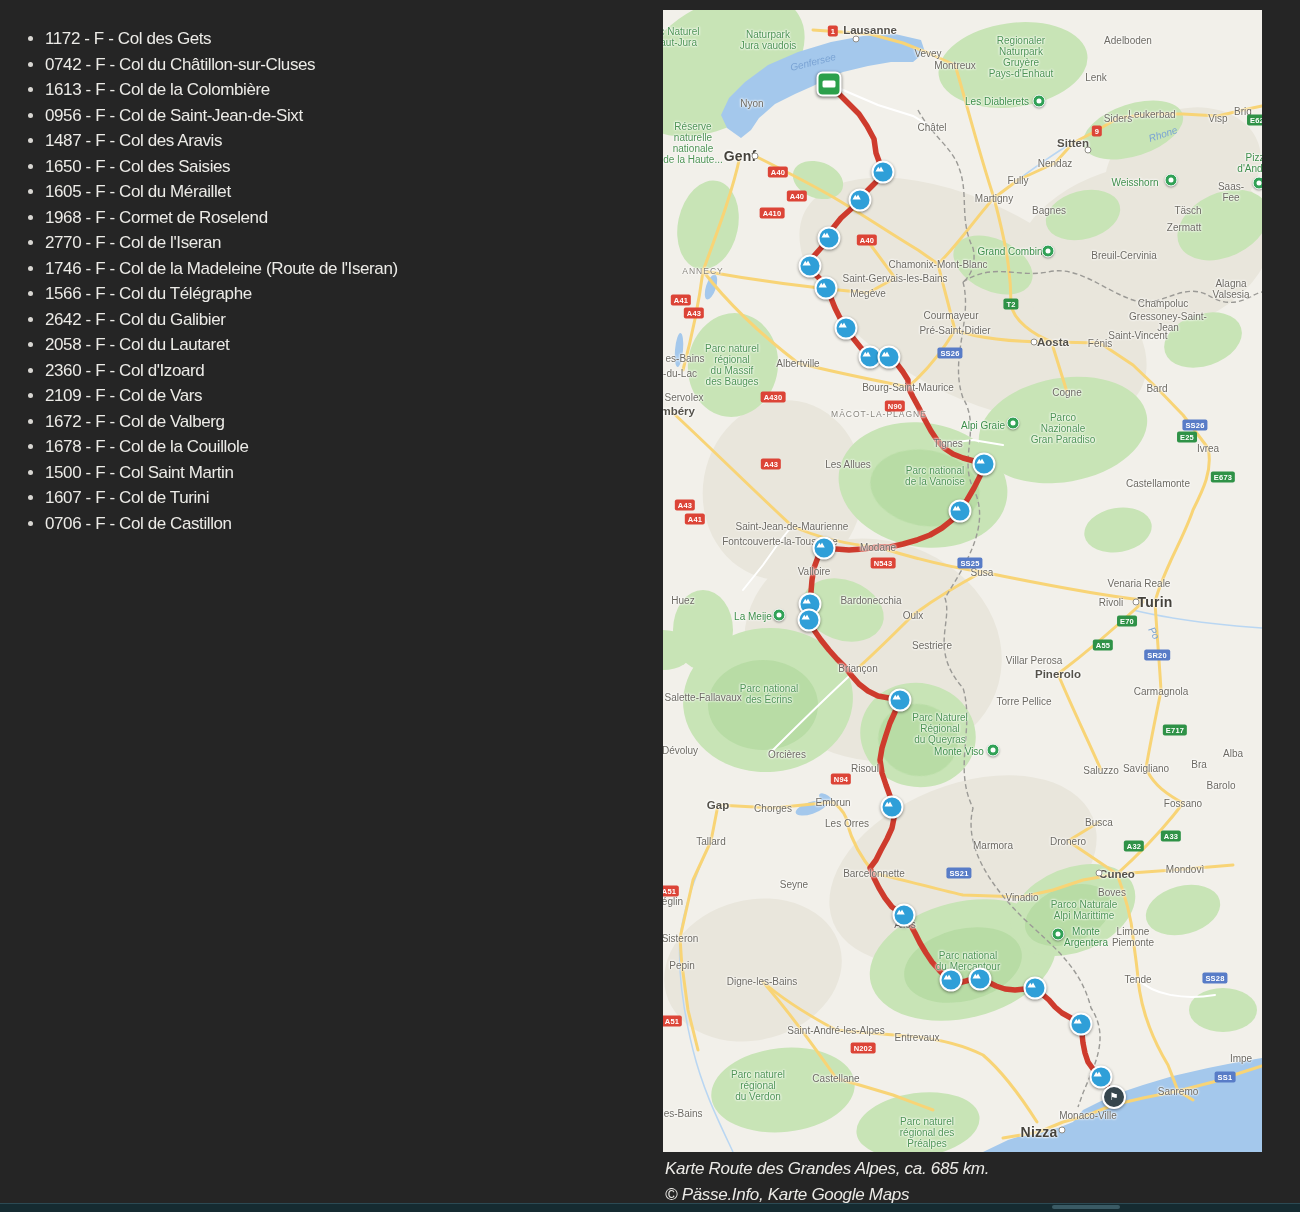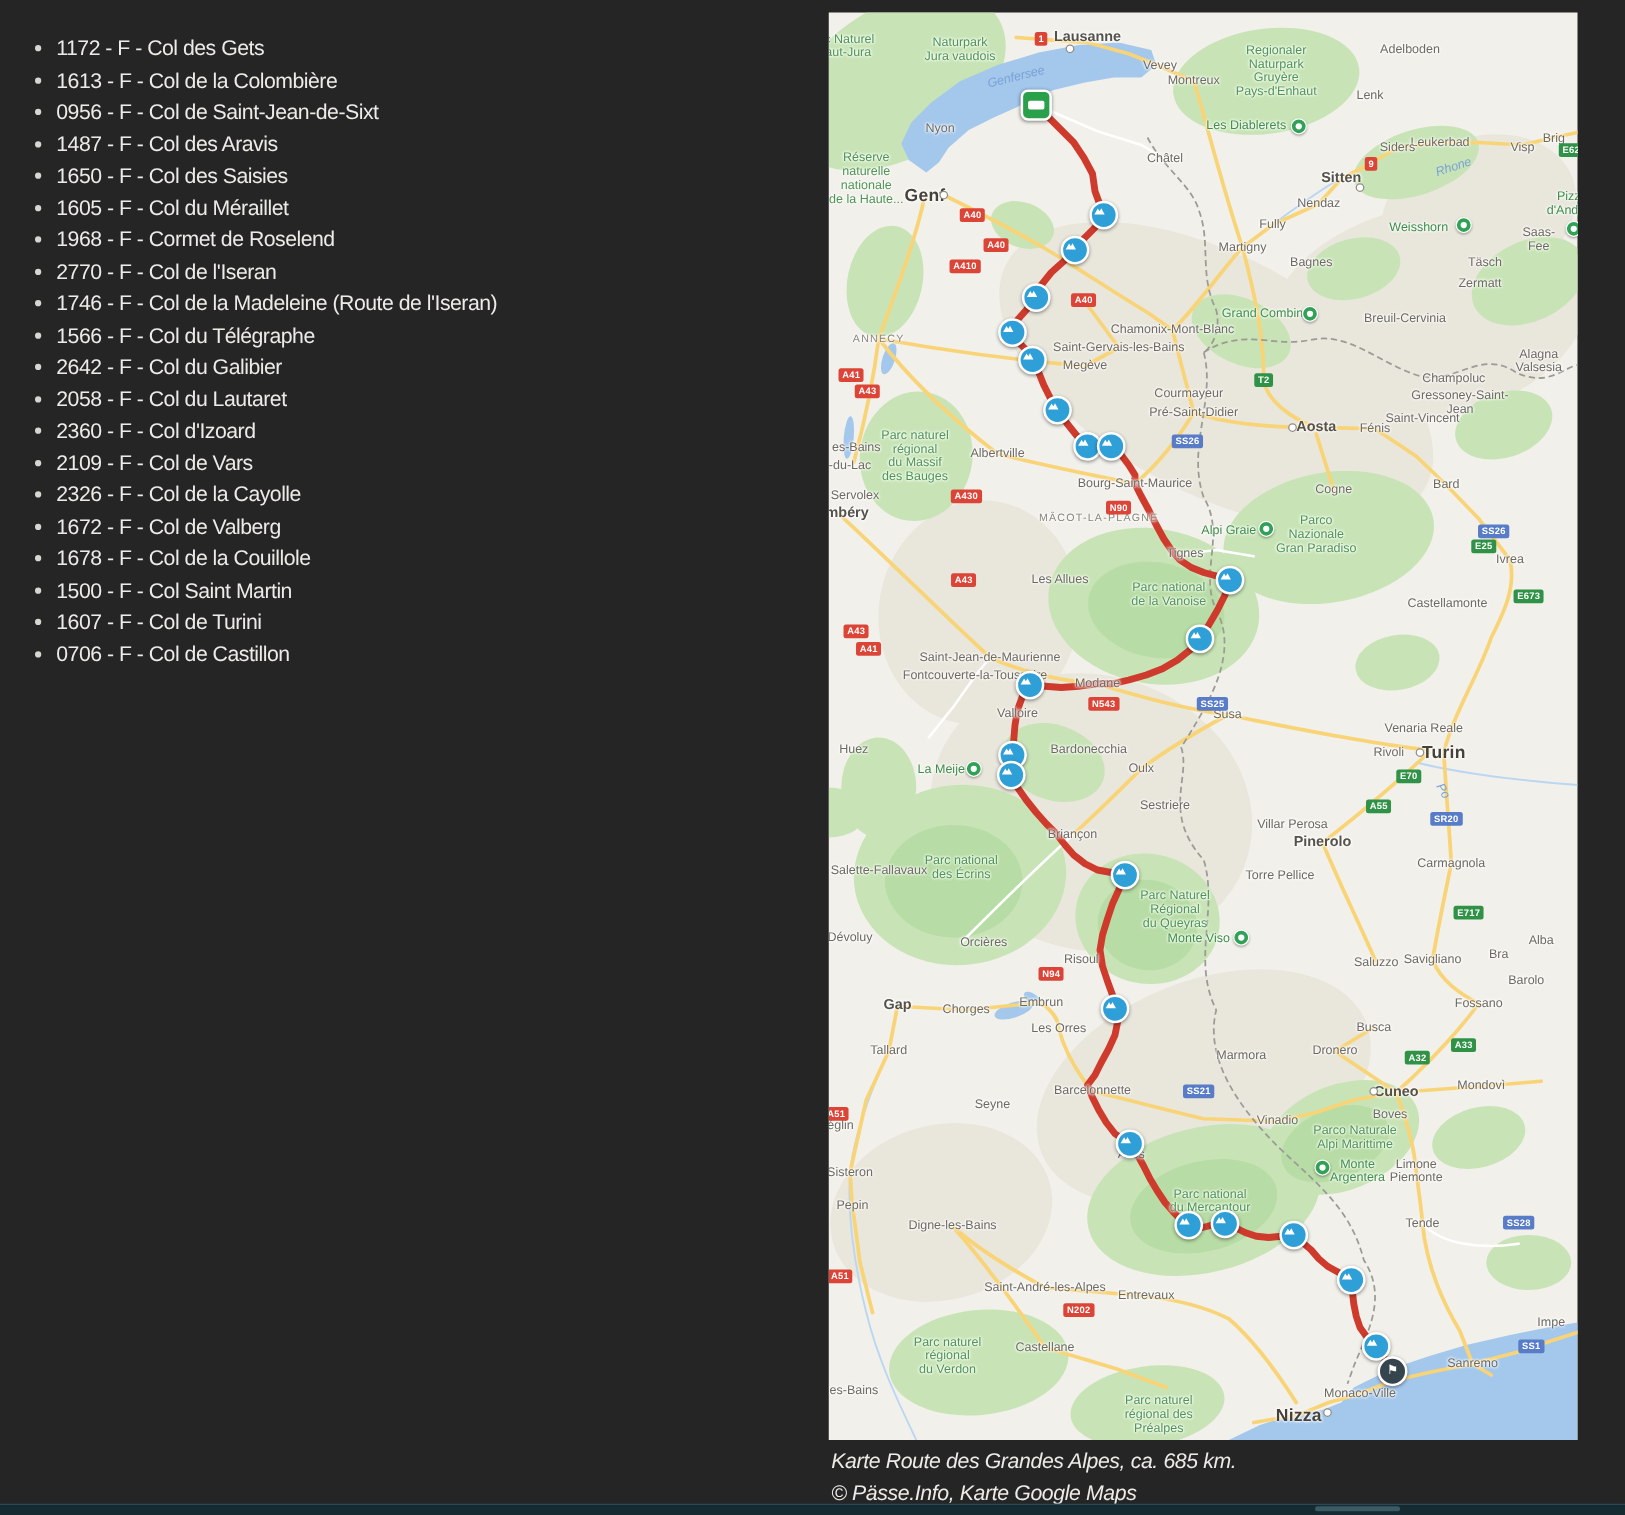--- a/index.html
+++ b/index.html
@@ -53,34 +53,34 @@
   #bottombar{position:absolute;left:0;top:1203px;width:1300px;height:9px;background:#152b31;
        border-top:1px solid #2c4a54;}
   #bottombar .thumb{position:absolute;left:1052px;top:1px;width:68px;height:4px;
        border-radius:2px;background:#3a5a64;}
 </style>
 </head>
 <body>
 
 <ul id="pass-list">
     <li>1172 - F - Col des Gets</li>
+    <li>0742 - F - Col du Châtillon-sur-Cluses</li>
     <li>1613 - F - Col de la Colombière</li>
     <li>0956 - F - Col de Saint-Jean-de-Sixt</li>
     <li>1487 - F - Col des Aravis</li>
     <li>1650 - F - Col des Saisies</li>
     <li>1605 - F - Col du Méraillet</li>
     <li>1968 - F - Cormet de Roselend</li>
     <li>2770 - F - Col de l'Iseran</li>
     <li>1746 - F - Col de la Madeleine (Route de l'Iseran)</li>
     <li>1566 - F - Col du Télégraphe</li>
     <li>2642 - F - Col du Galibier</li>
     <li>2058 - F - Col du Lautaret</li>
     <li>2360 - F - Col d'Izoard</li>
     <li>2109 - F - Col de Vars</li>
-    <li>2326 - F - Col de la Cayolle</li>
     <li>1672 - F - Col de Valberg</li>
     <li>1678 - F - Col de la Couillole</li>
     <li>1500 - F - Col Saint Martin</li>
     <li>1607 - F - Col de Turini</li>
     <li>0706 - F - Col de Castillon</li>
   </ul>
 
 <div id="map">
   <svg id="map-svg" width="599" height="1142" viewBox="0 0 599 1142">
 
@@ -306,21 +306,21 @@
       <div class="lbl park" style="left: 30px; top: 133px;">Réserve
 naturelle
 nationale
 de la Haute...</div>
       <div class="lbl park" style="left: 69px; top: 355px;">Parc naturel
 régional
 du Massif
 des Bauges</div>
       <div class="lbl park" style="left: 272px; top: 466px;">Parc national
 de la Vanoise</div>
-      <div class="lbl park" style="left: 390px; top: 418px;">Parco
+      <div class="lbl park" style="left: 400px; top: 418px;">Parco
 Nazionale
 Gran Paradiso</div>
       <div class="lbl park" style="left: 106px; top: 684px;">Parc national
 des Écrins</div>
       <div class="lbl park" style="left: 277px; top: 718px;">Parc Naturel
 Régional
 du Queyras</div>
       <div class="lbl park" style="left: 305px; top: 951px;">Parc national
 du Mercantour</div>
       <div class="lbl park" style="left: 421px; top: 900px;">Parco Naturale

